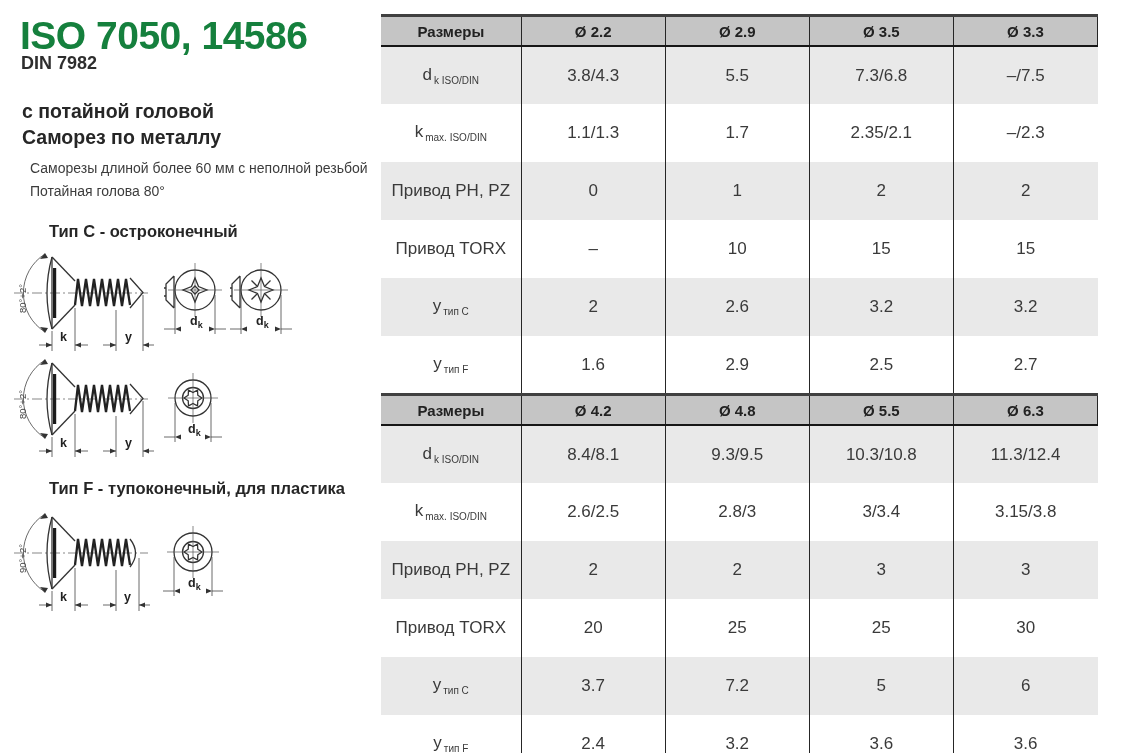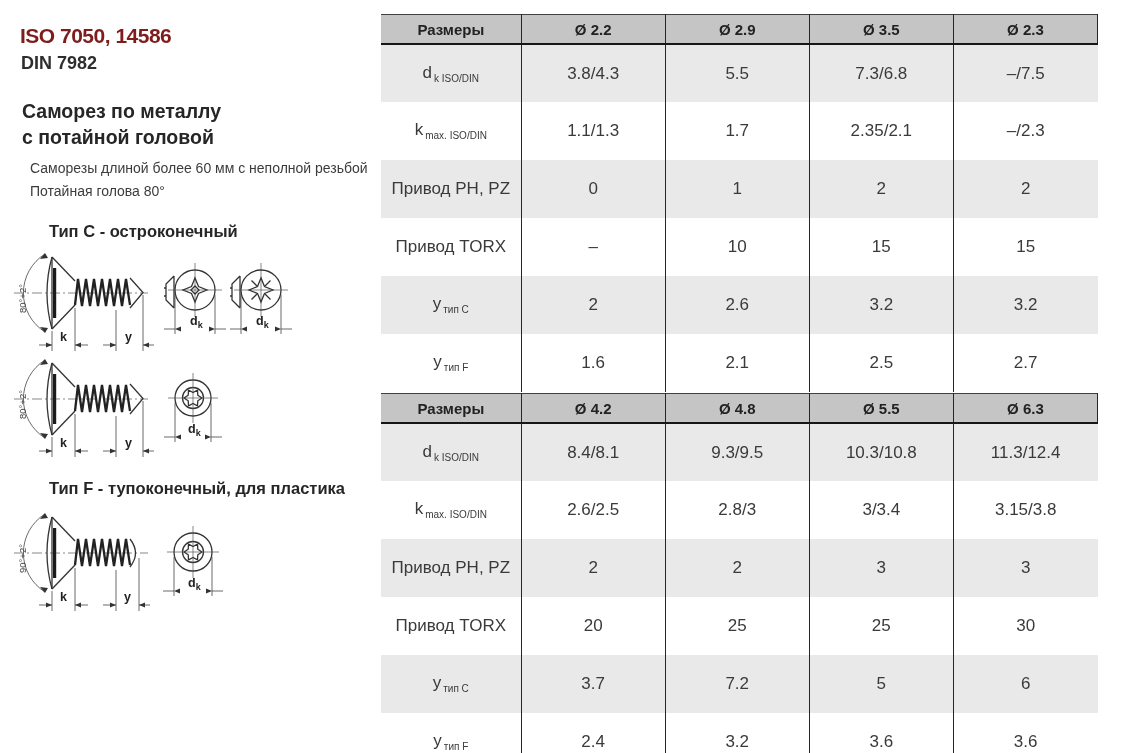--- a/index.html
+++ b/index.html
@@ -4,21 +4,21 @@
 <style>
   html,body{margin:0;padding:0;}
   body{
     width:1133px;height:753px;position:relative;overflow:hidden;
     background:#ffffff;
     font-family:"Liberation Sans", sans-serif;
     color:#333;
   }
   .abs{position:absolute;}
   
-  .std-title{left:20px;top:24px;font-size:21px;font-weight:bold;color:#7f1d1d;letter-spacing:-0.5px;}
+  .std-title{left:20px;top:14px;font-size:39px;font-weight:bold;color:#15803d;letter-spacing:-0.5px;}
   .din{left:21px;top:53px;font-size:18px;font-weight:bold;color:#2e2e2e;}
   .prod-title{left:22px;top:98px;font-size:19.5px;font-weight:bold;color:#262626;line-height:26px;}
   .desc{left:30px;top:157px;font-size:14px;color:#3c3c3c;line-height:23px;}
   .sec-head{font-size:16.5px;font-weight:bold;color:#262626;margin-left:24px;}
   .sec-c{left:25px;top:222px;}
   .sec-f{left:25px;top:479px;text-align:center;}
   
   svg{display:block;}
   .draw line,.draw path,.draw polyline,.draw circle,.draw polygon.o{fill:none;stroke:#333;stroke-width:1.3;}
   .thin{stroke:#555 !important;stroke-width:0.7 !important;}
@@ -30,21 +30,21 @@
   .subtxt{font-size:9px;}
   
   table.dtable{
     position:absolute;left:381px;width:717px;
     border-collapse:collapse;table-layout:fixed;
   }
   table.dtable col.c0{width:140px;}
   table.dtable col.cn{width:144px;}
   table.dtable thead th{
     background:#c5c5c5;
-    border-top:1px solid #404040;
+    border-top:3px solid #404040;
     border-bottom:2px solid #161616;
     height:28px;
     font-size:15px;font-weight:bold;color:#222;
     text-align:center;vertical-align:middle;padding:0;
   }
   table.dtable th,table.dtable td{border-right:1.6px solid #262626;}
   table.dtable th:last-child,table.dtable td:last-child{border-right:none;}
   table.dtable thead th:last-child{border-right:1.6px solid #262626;}
   table.dtable tbody tr{height:58px;}
   table.dtable tbody tr:nth-child(odd){background:#e9e9e9;}
@@ -61,22 +61,22 @@
   .t1{top:14px;}
   .t2{top:393px;}
 </style>
 </head>
 <body>
 
 <div class="abs std-title">ISO 7050, 14586</div>
 <div class="abs din">DIN 7982</div>
 
 <div class="abs prod-title">
+  <div>с потайной головой</div>
   <div>Саморез по металлу</div>
-  <div>с потайной головой</div>
 </div>
 
 <div class="abs desc">
   <div>Саморезы длиной более 60 мм с неполной резьбой</div>
   <div>Потайная голова 80°</div>
 </div>
 
 <div class="abs sec-head sec-c">Тип C - остроконечный</div>
 
 <svg class="abs draw" style="left:12px;top:248px;" width="290" height="112" viewBox="0 0 290 112">
@@ -239,21 +239,21 @@
       <col class="cn">
       <col class="cn">
       <col class="cn">
     </colgroup>
   <thead>
       <tr>
         <th>Размеры</th>
         <th>Ø 2.2</th>
         <th>Ø 2.9</th>
         <th>Ø 3.5</th>
-        <th>Ø 2.3</th>
+        <th>Ø 3.3</th>
       </tr>
     </thead>
   <tbody>
       <tr>
         <th><span class="base">d</span><sub> k ISO/DIN</sub></th>
         <td>3.8/4.3</td>
         <td>5.5</td>
         <td>7.3/6.8</td>
         <td>–/7.5</td>
       </tr>
@@ -281,21 +281,21 @@
       <tr>
         <th><span class="base">y</span><sub> тип C</sub></th>
         <td>2</td>
         <td>2.6</td>
         <td>3.2</td>
         <td>3.2</td>
       </tr>
       <tr>
         <th><span class="base">y</span><sub> тип F</sub></th>
         <td>1.6</td>
-        <td>2.1</td>
+        <td>2.9</td>
         <td>2.5</td>
         <td>2.7</td>
       </tr>
     </tbody>
 </table>
 
 <table class="dtable t2">
   <colgroup>
       <col class="c0">
       <col class="cn">

